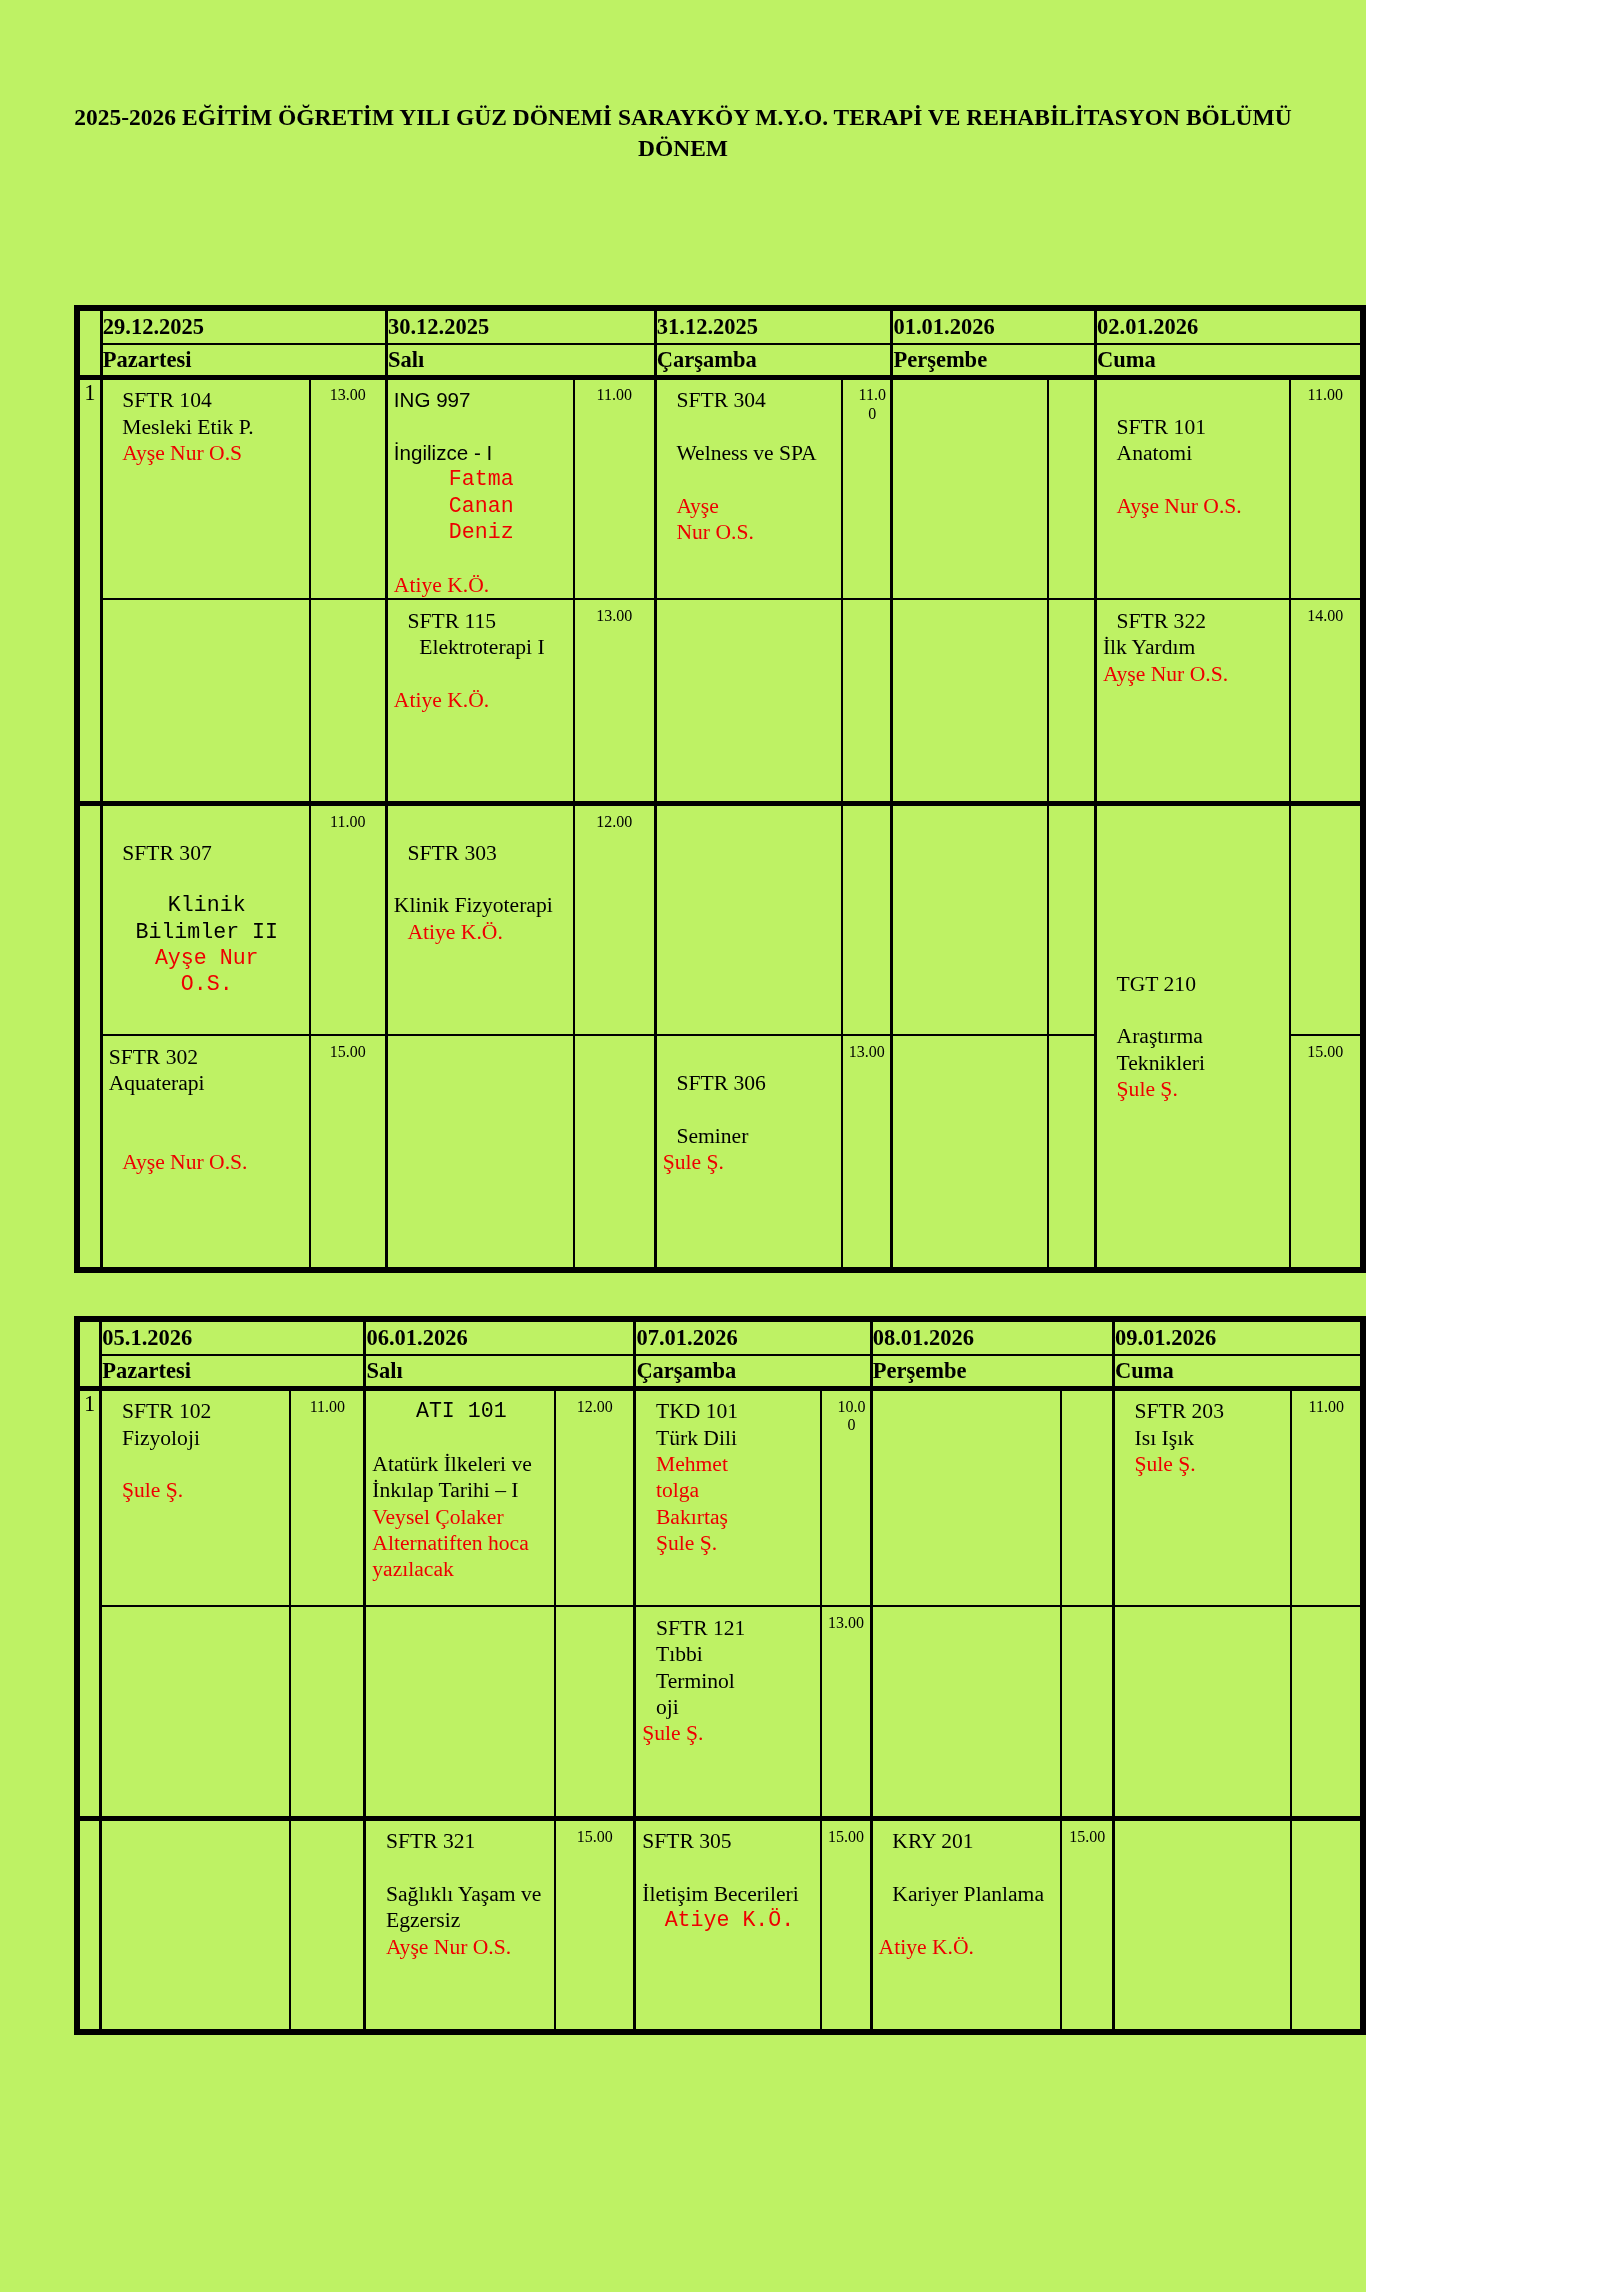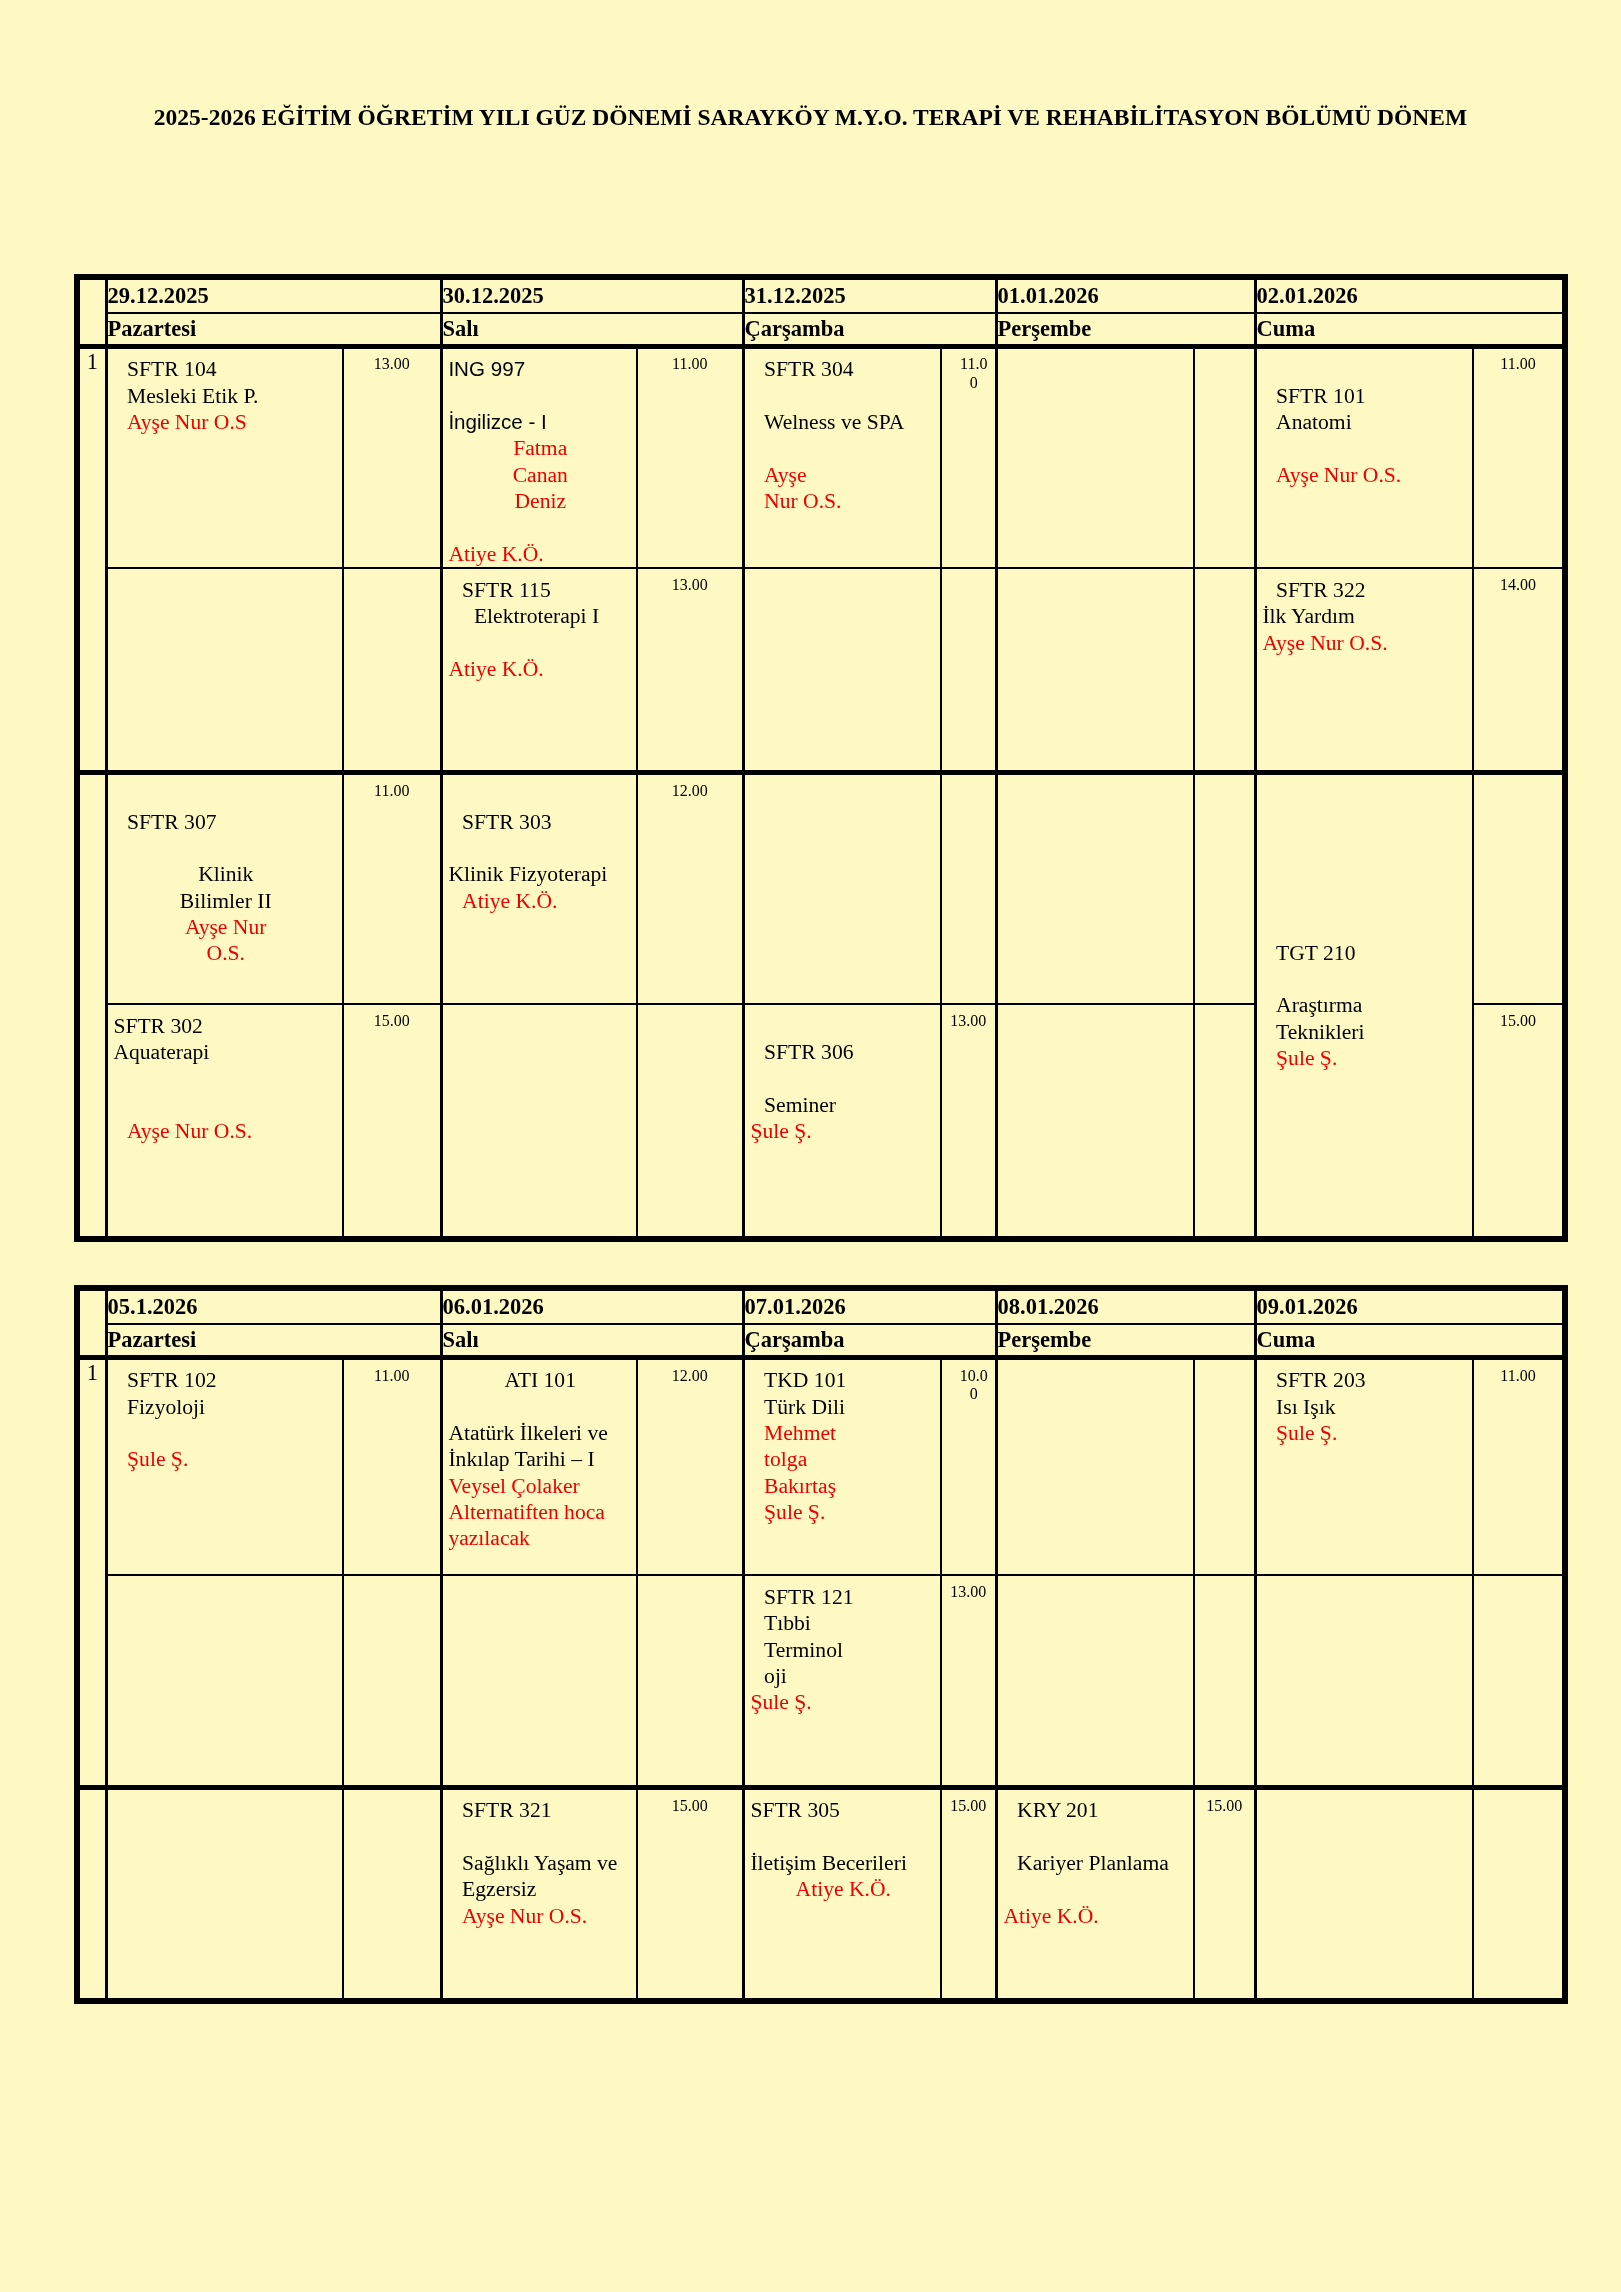--- a/index.html
+++ b/index.html
@@ -2,21 +2,21 @@
 <html style="--red: #ee0000;"><head>
 <meta charset="utf-8">
 <style>
   * { margin:0; padding:0; box-sizing:border-box; }
   html,body { background:#ffffff; }
   body {
     width:1621px; height:2293px;
     font-family:"Liberation Serif", serif;
     color:#000;
   }
-  .page { position:relative; width:1621px; height:2293px; background:#fef9c3; overflow:hidden; }
+  .page { position:relative; width:1366px; height:2293px; background:#bef264; overflow:hidden; }
   .title {
     margin:102px 69px 0 69px;
     text-align:center;
     font-weight:bold;
     font-size:23.5px;
     line-height:1.32;
   }
   .tables-wrap { margin:141px 0 0 74px; }
   table.sched {
     border-collapse:collapse;
@@ -54,21 +54,21 @@
   .tcell.twrap { text-align:center; padding-left:11px; }
   .lab {
     vertical-align:bottom;
     text-align:center;
     font-size:22.5px;
     padding-bottom:7.8px;
   }
   .gtop { border-top:5.9px solid #000 !important; }
   .line { min-height:1.22em; white-space:nowrap; }
   .line.red { color:var(--red,#ee0000); }
-  .line.ctr { text-align:center; }
+  .line.ctr { text-align:center;font-family:Liberation Mono, monospace; }
   .line.sans { font-family:"Liberation Sans", sans-serif; font-size:20.6px; min-height:1.28em; }
   .line.ind1 { padding-left:13.7px; }
   .line.ind2 { padding-left:25.5px; }
 </style>
 </head>
 <body>
 
 <div class="page">
   <div class="title">
     <div>2025-2026 EĞİTİM ÖĞRETİM YILI GÜZ DÖNEMİ SARAYKÖY M.Y.O. TERAPİ VE REHABİLİTASYON BÖLÜMÜ DÖNEM</div>

